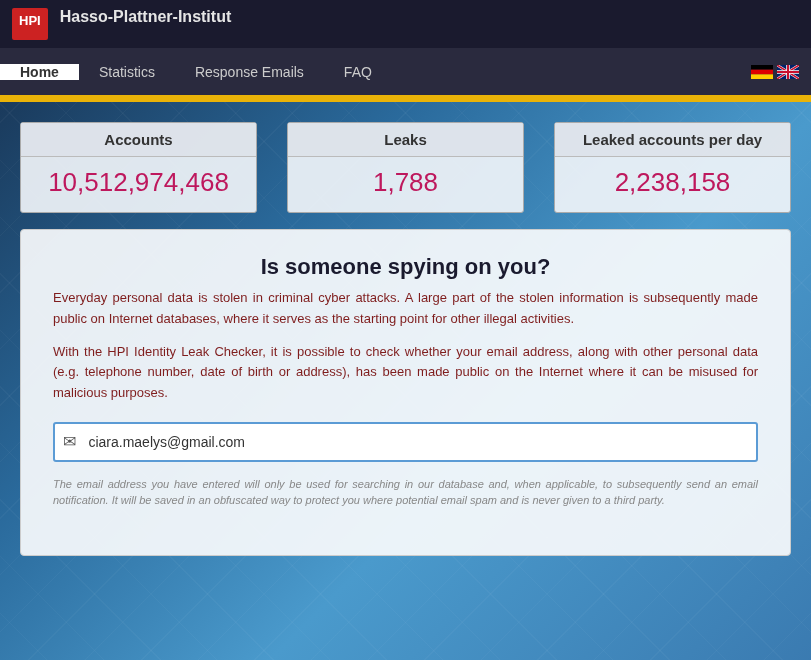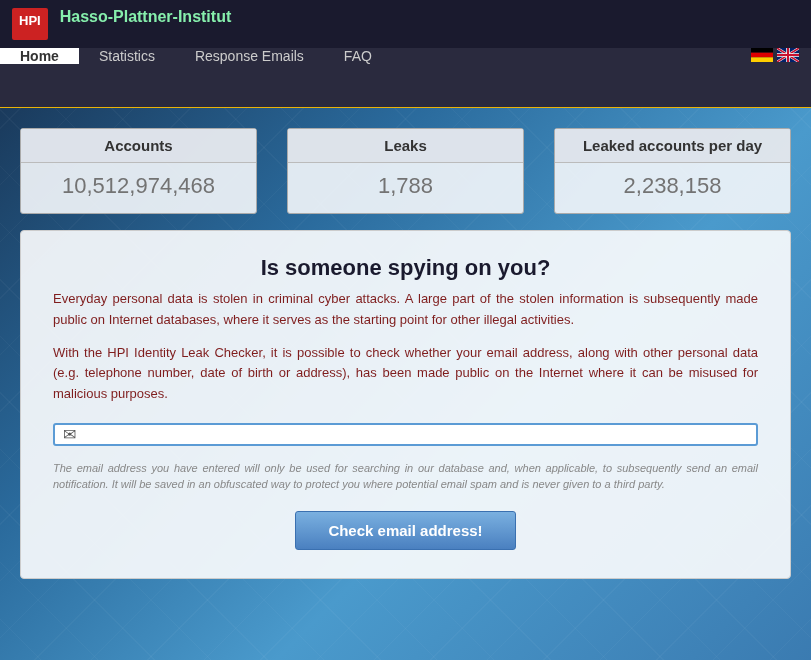--- a/index.html
+++ b/index.html
@@ -15,32 +15,32 @@
     .logo-box {
       background: #cc2222;
       color: white;
       font-weight: bold;
       font-size: 13px;
       padding: 5px 7px;
       margin-right: 12px;
       border-radius: 2px;
     }
     .header-title {
-      color: #86efac;
+      color: #e5e5e5;
       font-size: 16px;
       font-weight: bold;
     }
 
     
     .nav {
       background: #2a2a3e;
       display: flex;
-      align-items: flex-start;
-      height: 60px;
-      border-bottom: 1px solid #eab308;
+      align-items: center;
+      height: 54px;
+      border-bottom: 7px solid #eab308;
     }
     .nav-item {
       color: #ccc;
       font-size: 14px;
       padding: 0 20px;
       display: flex;
       align-items: center;
       cursor: pointer;
       text-decoration: none;
     }
@@ -92,22 +92,22 @@
     .stat-label {
       font-size: 15px;
       font-weight: bold;
       color: #333;
       background: rgba(220, 225, 232, 0.8);
       margin: -10px -12px 10px -12px;
       padding: 8px;
       border-bottom: 1px solid #bbb;
     }
     .stat-value {
-      font-size: 22px;
-      color: #737373;
+      font-size: 26px;
+      color: #be185d;
       font-weight: normal;
     }
 
     
     .main-card {
       margin: 0 20px;
       background: rgba(248, 250, 252, 0.93);
       border-radius: 4px;
       border: 1px solid #ccc;
       padding: 24px 32px 28px;
@@ -233,21 +233,19 @@
     </div>
   </div>
 
   <div class="main-card">
     <div class="card-title">Is someone spying on you?</div>
     <p class="card-text">Everyday personal data is stolen in criminal cyber attacks. A large part of the stolen information is subsequently made public on Internet databases, where it serves as the starting point for other illegal activities.</p>
     <p class="card-text">With the HPI Identity Leak Checker, it is possible to check whether your email address, along with other personal data (e.g. telephone number, date of birth or address), has been made public on the Internet where it can be misused for malicious purposes.</p>
 
     <div class="email-input-row">
       <span class="email-icon">✉</span>
+      <input class="email-input" type="email" value="ciara.maelys@gmail.com" style="">
     </div>
 
     <p class="disclaimer-text">The email address you have entered will only be used for searching in our database and, when applicable, to subsequently send an email notification. It will be saved in an obfuscated way to protect you where potential email spam and is never given to a third party.</p>
 
-    <div class="check-btn-row">
-      <button class="check-btn">Check email address!</button>
-    </div>
   </div>
 </div>
 
 </body></html>

